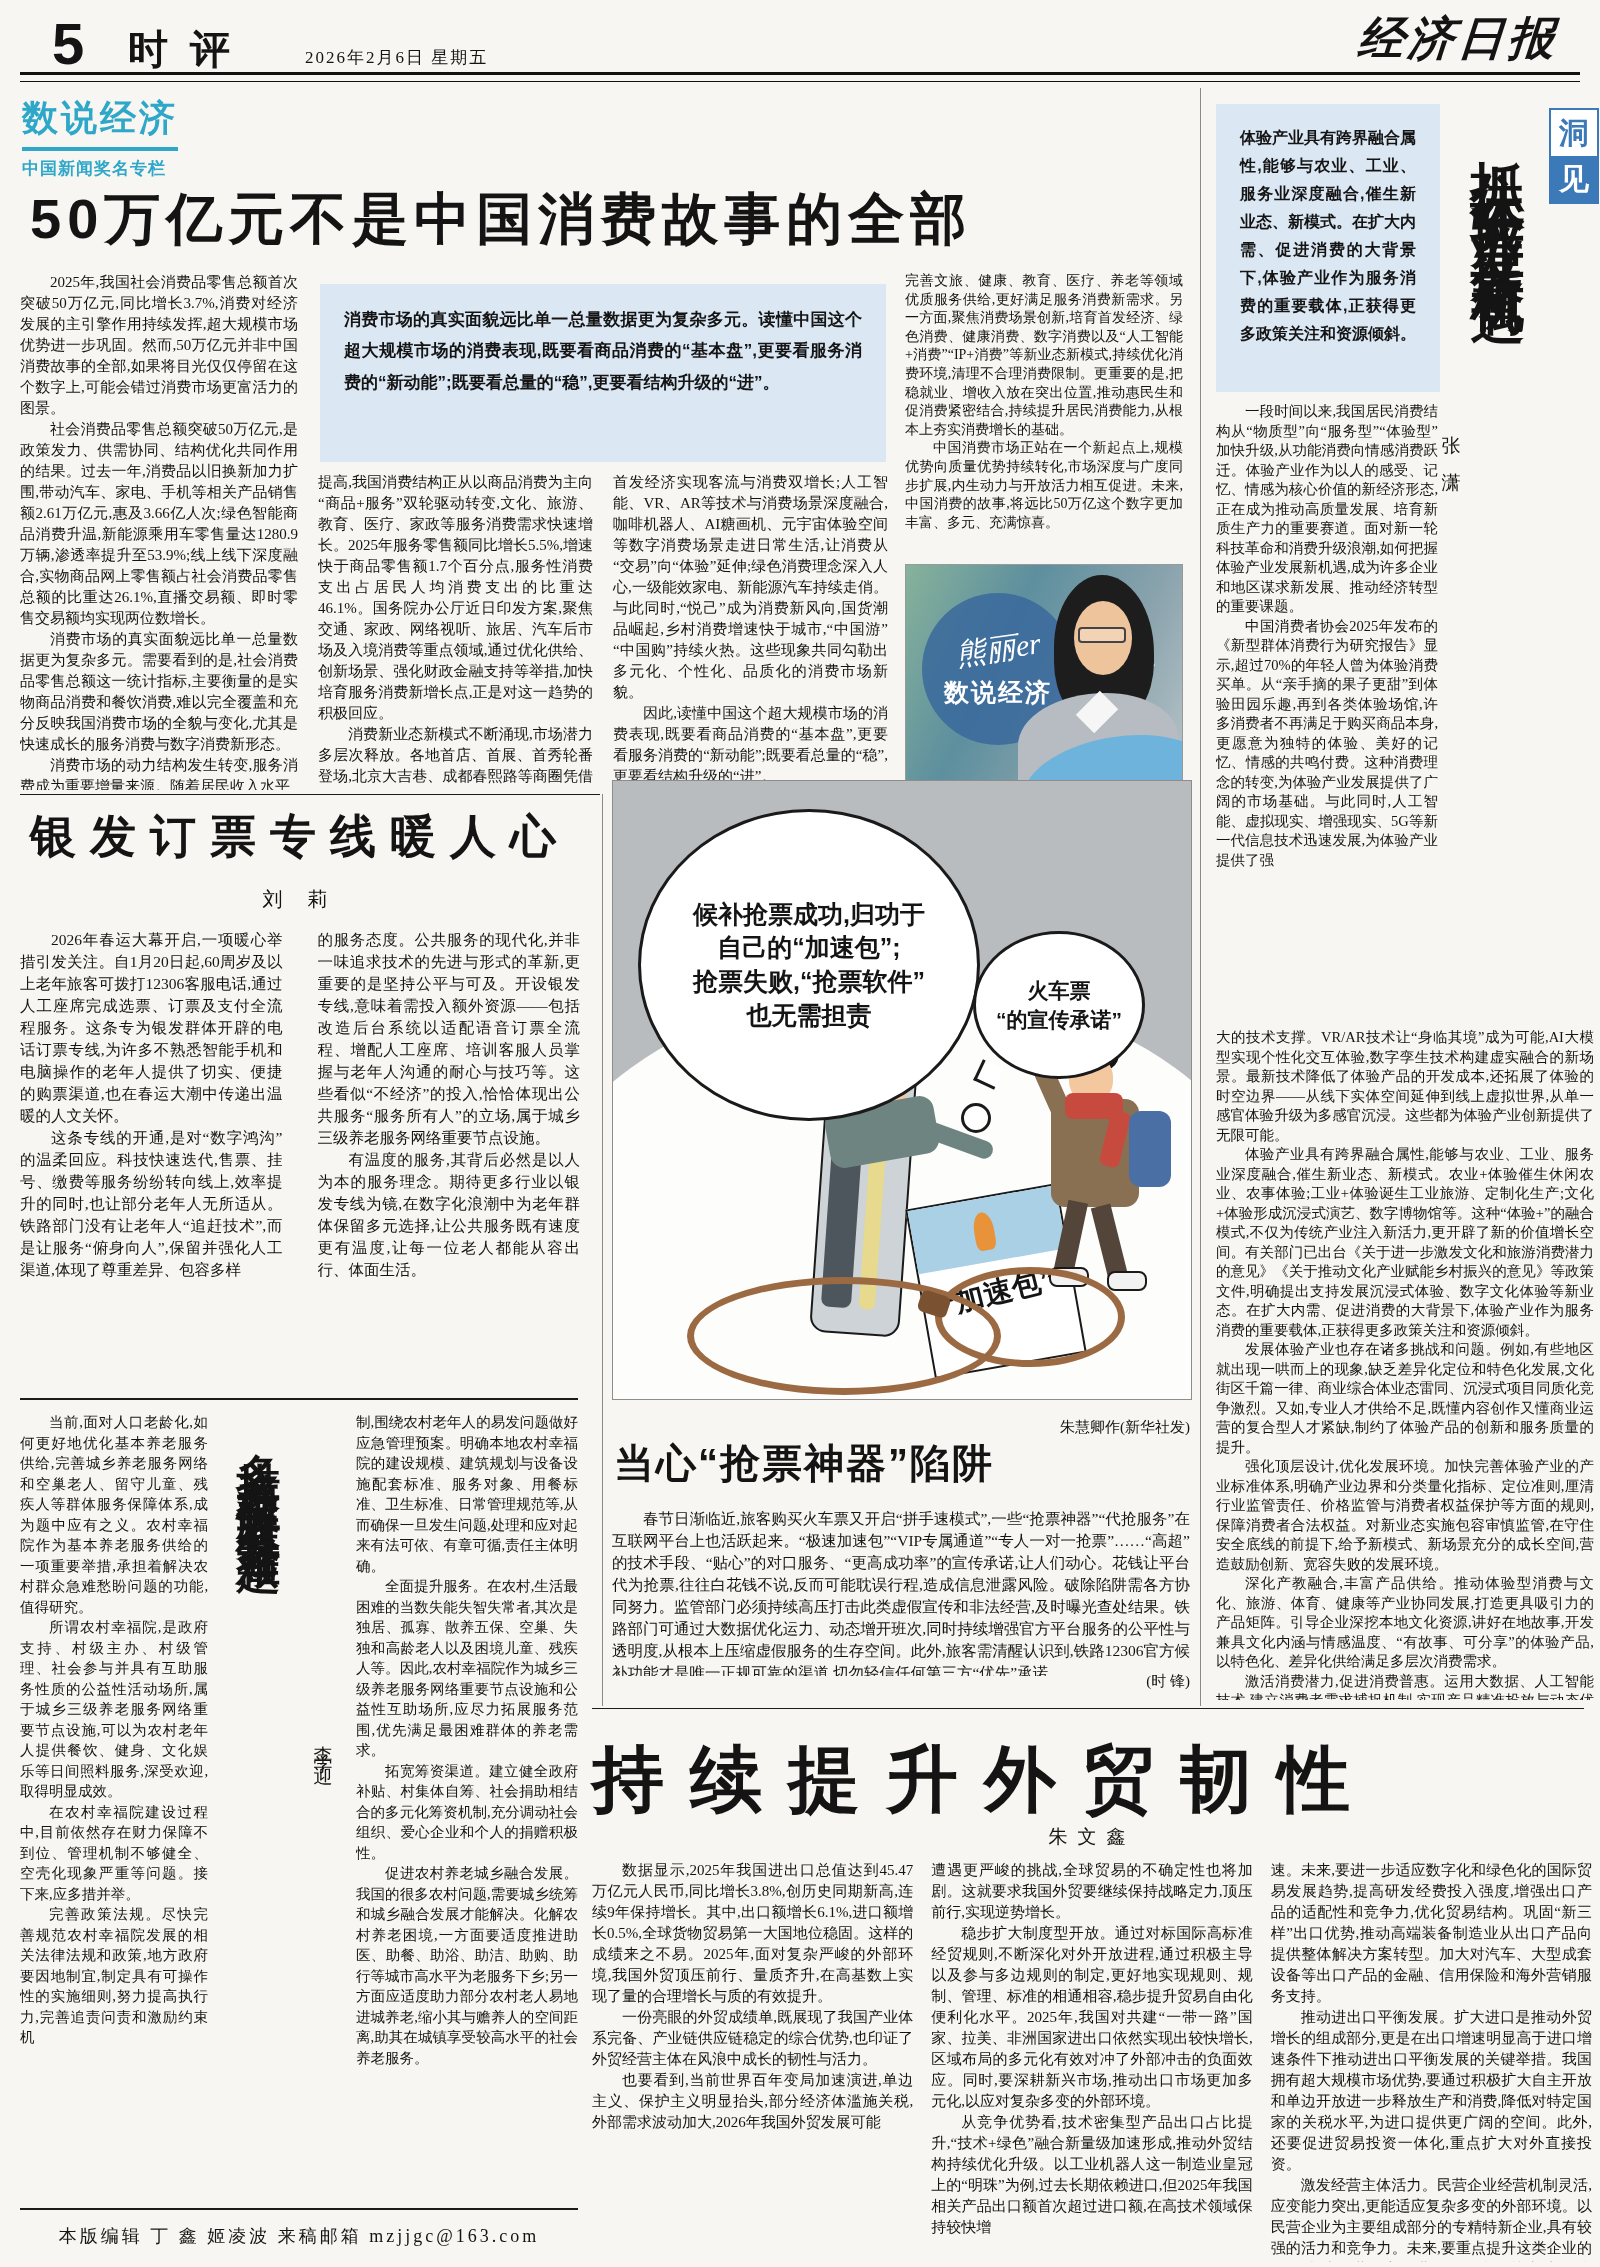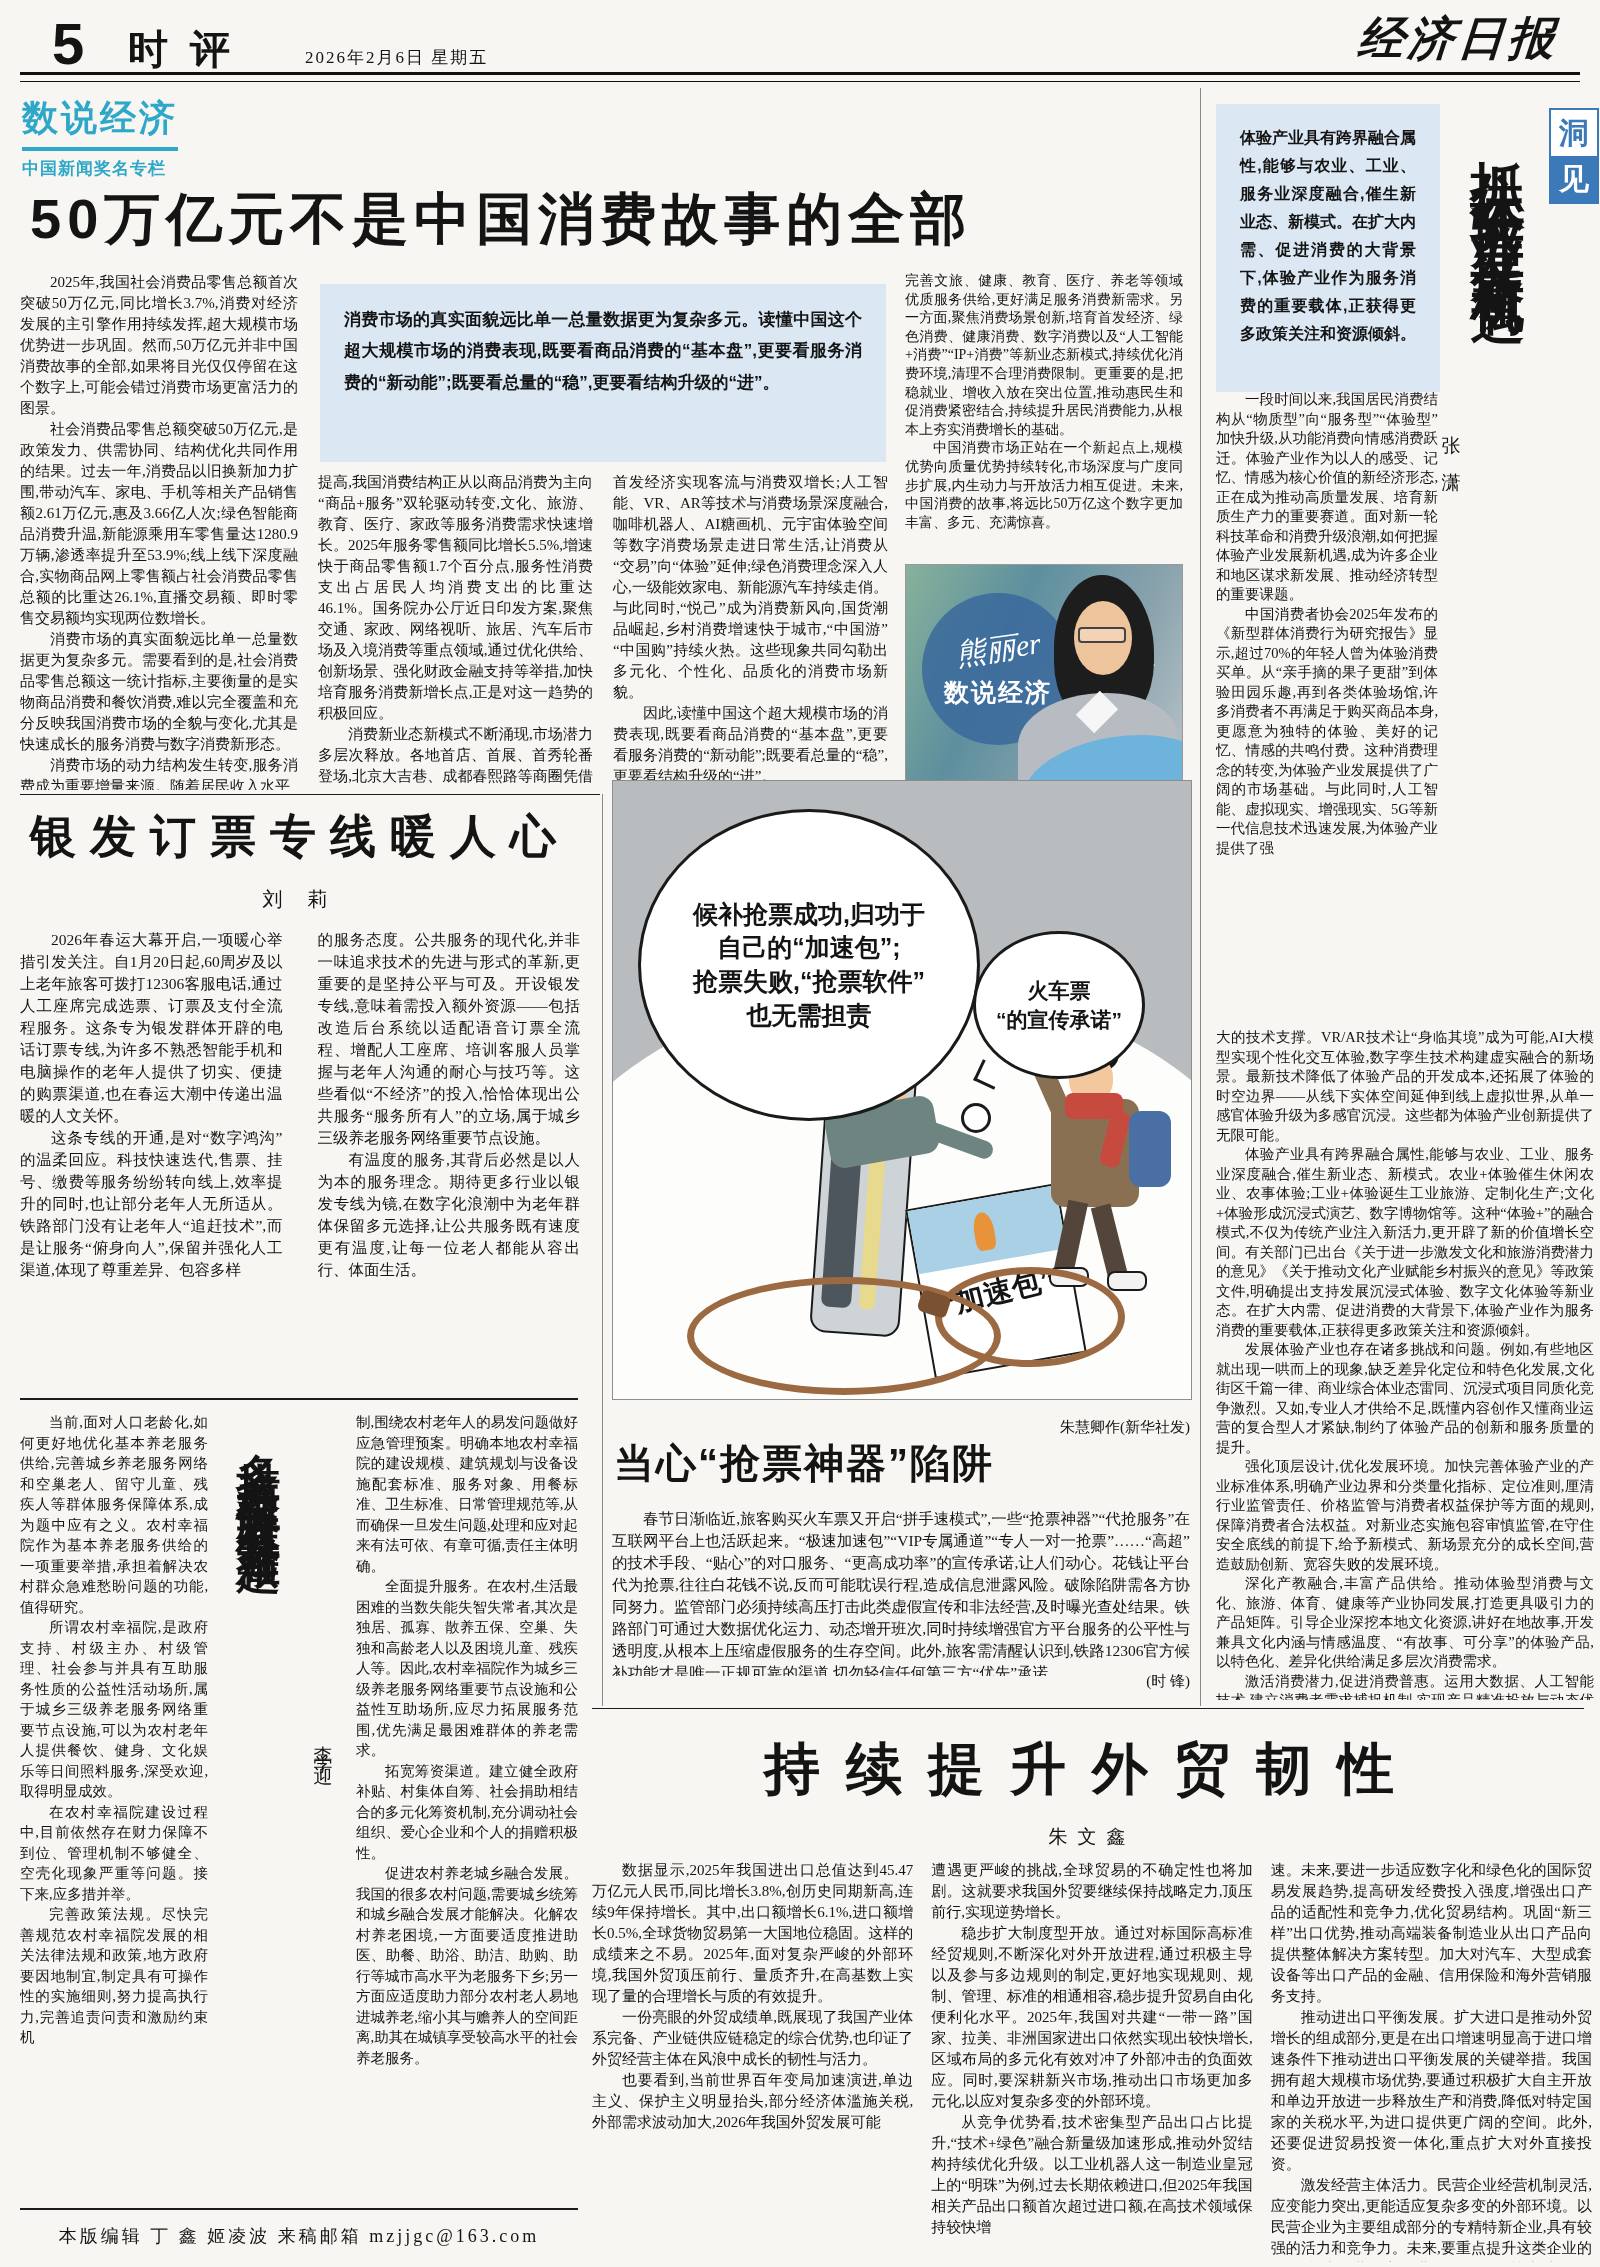--- a/index.html
+++ b/index.html
@@ -24,21 +24,21 @@
   
   .main-headline{font-size:56px;font-weight:bold;letter-spacing:6px;}
   .intro-box{background:#dbe7f3;padding:20px 24px;font-family:"Liberation Sans","DejaVu Sans",sans-serif;
              font-size:17px;font-weight:600;line-height:1.85;text-align:justify;}
   .col-15{font-size:15px;line-height:21px;}
   .silver-title{font-size:46px;font-weight:bold;letter-spacing:14px;text-align:center;}
   .author-line{font-size:20px;letter-spacing:10px;text-align:center;}
   .vert{writing-mode:vertical-rl;text-orientation:upright;}
   .rural-title{font-size:44px;font-weight:bold;letter-spacing:9px;line-height:1.2;}
   .scalper-title{font-size:40px;font-weight:bold;letter-spacing:2px;}
-  .trade-title{font-size:56px;font-weight:bold;letter-spacing:26px;text-align:center;}
+  .trade-title{font-size:72px;font-weight:bold;letter-spacing:26px;text-align:left;}
   .insight-title{font-size:54px;font-weight:bold;letter-spacing:13px;line-height:1.1;}
   .sig{ text-align:right;font-size:15px;padding-right:8px;}
   
   .cartoon{background:#b9bcbe;border:1px solid #8d8d8d;overflow:hidden;}
   .cloud{position:absolute;background:#fdfdfc;border-radius:50%;}
   .bubble{position:absolute;background:#fff;border:3px solid #1a1a1a;border-radius:50%;
           display:flex;align-items:center;justify-content:center;text-align:center;
           font-family:"Liberation Sans","DejaVu Sans",sans-serif;font-weight:bold;white-space:pre-line;}
   .shape{position:absolute;}
   
@@ -228,21 +228,21 @@
   </div>
 
   <div class="abs" style="left:1206px;top:88px;width:394px;height:1618px;">
     <div class="insight-label" style="left:343px;top:20px;">
       <span class="top">洞</span>
       <span class="bot">见</span>
     </div>
     <div class="vert insight-title sans abs" style="left:262px;top:30px;height:810px;">抓住体验产业发展新机遇</div>
     <div class="vert abs" style="left:232px;top:332px;font-size:19px;letter-spacing:8px;">张  潇</div>
     <div class="intro-box abs" style="left:10px;top:16px;width:176px;height:248px;font-size:16px;line-height:1.75;">体验产业具有跨界融合属性,能够与农业、工业、服务业深度融合,催生新业态、新模式。在扩大内需、促进消费的大背景下,体验产业作为服务消费的重要载体,正获得更多政策关注和资源倾斜。</div>
-    <div class="body-text abs" style="left:10px;top:302px;width:222px;height:628px;font-size:14.5px;line-height:19.5px;">
+    <div class="body-text abs" style="left:10px;top:314px;width:222px;height:628px;font-size:14.5px;line-height:19.5px;">
         <p class="para">一段时间以来,我国居民消费结构从“物质型”向“服务型”“体验型”加快升级,从功能消费向情感消费跃迁。体验产业作为以人的感受、记忆、情感为核心价值的新经济形态,正在成为推动高质量发展、培育新质生产力的重要赛道。面对新一轮科技革命和消费升级浪潮,如何把握体验产业发展新机遇,成为许多企业和地区谋求新发展、推动经济转型的重要课题。</p>
         <p class="para">中国消费者协会2025年发布的《新型群体消费行为研究报告》显示,超过70%的年轻人曾为体验消费买单。从“亲手摘的果子更甜”到体验田园乐趣,再到各类体验场馆,许多消费者不再满足于购买商品本身,更愿意为独特的体验、美好的记忆、情感的共鸣付费。这种消费理念的转变,为体验产业发展提供了广阔的市场基础。与此同时,人工智能、虚拟现实、增强现实、5G等新一代信息技术迅速发展,为体验产业提供了强</p>
       </div>
     <div class="body-text cont abs" style="left:10px;top:940px;width:378px;height:672px;font-size:14.5px;line-height:19.5px;">
         <p class="para">大的技术支撑。VR/AR技术让“身临其境”成为可能,AI大模型实现个性化交互体验,数字孪生技术构建虚实融合的新场景。最新技术降低了体验产品的开发成本,还拓展了体验的时空边界——从线下实体空间延伸到线上虚拟世界,从单一感官体验升级为多感官沉浸。这些都为体验产业创新提供了无限可能。</p>
         <p class="para">体验产业具有跨界融合属性,能够与农业、工业、服务业深度融合,催生新业态、新模式。农业+体验催生休闲农业、农事体验;工业+体验诞生工业旅游、定制化生产;文化+体验形成沉浸式演艺、数字博物馆等。这种“体验+”的融合模式,不仅为传统产业注入新活力,更开辟了新的价值增长空间。有关部门已出台《关于进一步激发文化和旅游消费潜力的意见》《关于推动文化产业赋能乡村振兴的意见》等政策文件,明确提出支持发展沉浸式体验、数字文化体验等新业态。在扩大内需、促进消费的大背景下,体验产业作为服务消费的重要载体,正获得更多政策关注和资源倾斜。</p>
         <p class="para">发展体验产业也存在诸多挑战和问题。例如,有些地区就出现一哄而上的现象,缺乏差异化定位和特色化发展,文化街区千篇一律、商业综合体业态雷同、沉浸式项目同质化竞争激烈。又如,专业人才供给不足,既懂内容创作又懂商业运营的复合型人才紧缺,制约了体验产品的创新和服务质量的提升。</p>
         <p class="para">强化顶层设计,优化发展环境。加快完善体验产业的产业标准体系,明确产业边界和分类量化指标、定位准则,厘清行业监管责任、价格监管与消费者权益保护等方面的规则,保障消费者合法权益。对新业态实施包容审慎监管,在守住安全底线的前提下,给予新模式、新场景充分的成长空间,营造鼓励创新、宽容失败的发展环境。</p>
         <p class="para">深化产教融合,丰富产品供给。推动体验型消费与文化、旅游、体育、健康等产业协同发展,打造更具吸引力的产品矩阵。引导企业深挖本地文化资源,讲好在地故事,开发兼具文化内涵与情感温度、“有故事、可分享”的体验产品,以特色化、差异化供给满足多层次消费需求。</p>
         <p class="para">激活消费潜力,促进消费普惠。运用大数据、人工智能技术,建立消费者需求捕捉机制,实现产品精准投放与动态优化。创新消费促进机制,通过发放体验消费券、打造消费新场景等方式,降低体验消费门槛,让更多群众能够亲近、享受高品质体验服务。</p>

